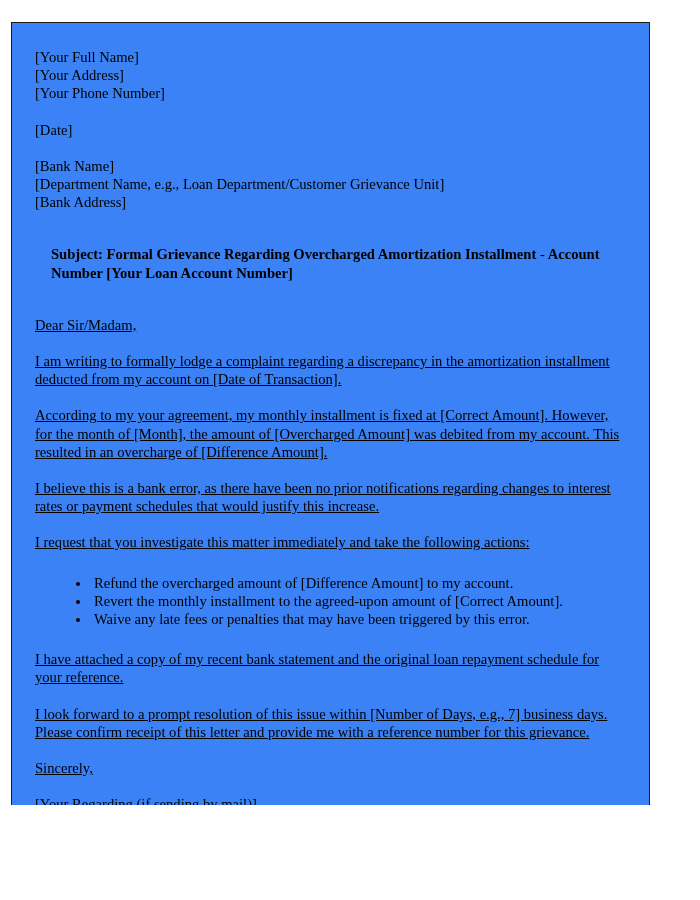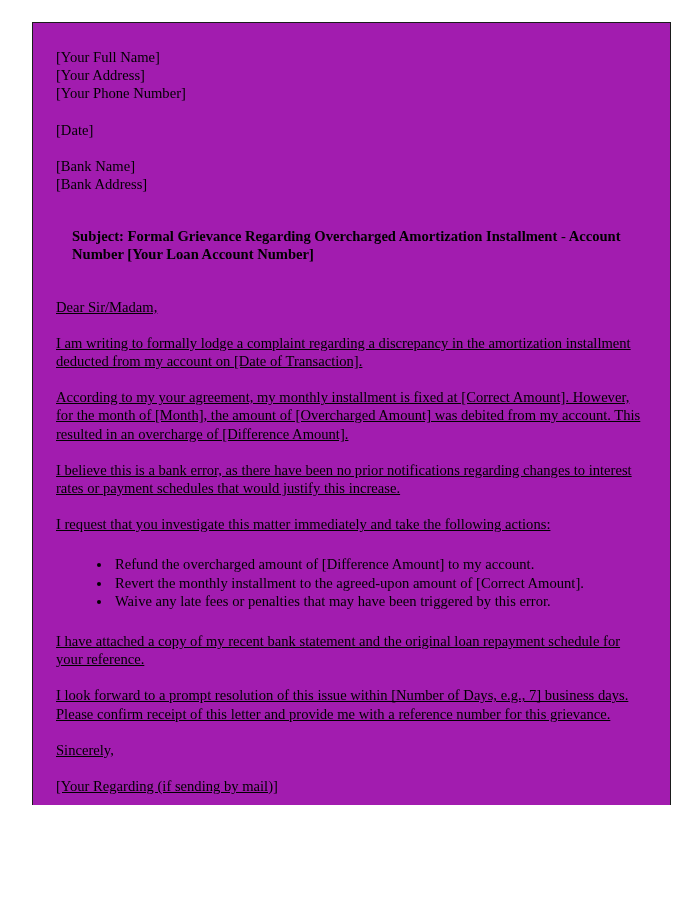--- a/index.html
+++ b/index.html
@@ -20,28 +20,28 @@
     left: 0;
     top: 0;
     width: 700px;
     height: 900px;
     background: #ffffff;
   }
 
   
   .page-sheet {
     position: absolute;
-    left: 32px;
+    left: 11px;
     top: 22px;
     width: 639px;
     height: 783px;
     box-sizing: border-box;
     border: 1px solid #1b1b1b;
     border-bottom: none;
-    background: #a21caf;
+    background: #3b82f6;
     overflow: hidden;
   }
 
   .page-body {
     padding: 25px 26px 0 23px;
     font-size: 14.6px;
     line-height: 18.2px;
   }
 
   .line {
@@ -102,20 +102,21 @@
       </div>
 
       <div class="spacer-sm"></div>
 
       <div class="line">[Date]</div>
 
       <div class="spacer-sm"></div>
 
       <div class="recipient-block">
         <div class="line">[Bank Name]</div>
+        <div class="line">[Department Name, e.g., Loan Department/Customer Grievance Unit]</div>
         <div class="line">[Bank Address]</div>
       </div>
 
       <div class="spacer-sm"></div>
 
       <div class="subject"><span>Subject: Formal Grievance Regarding Overcharged Amortization Installment</span><span class="dash"> -</span>
         <span>Account Number [Your Loan Account Number]</span></div>
 
       <div class="spacer-sm"></div>
 

